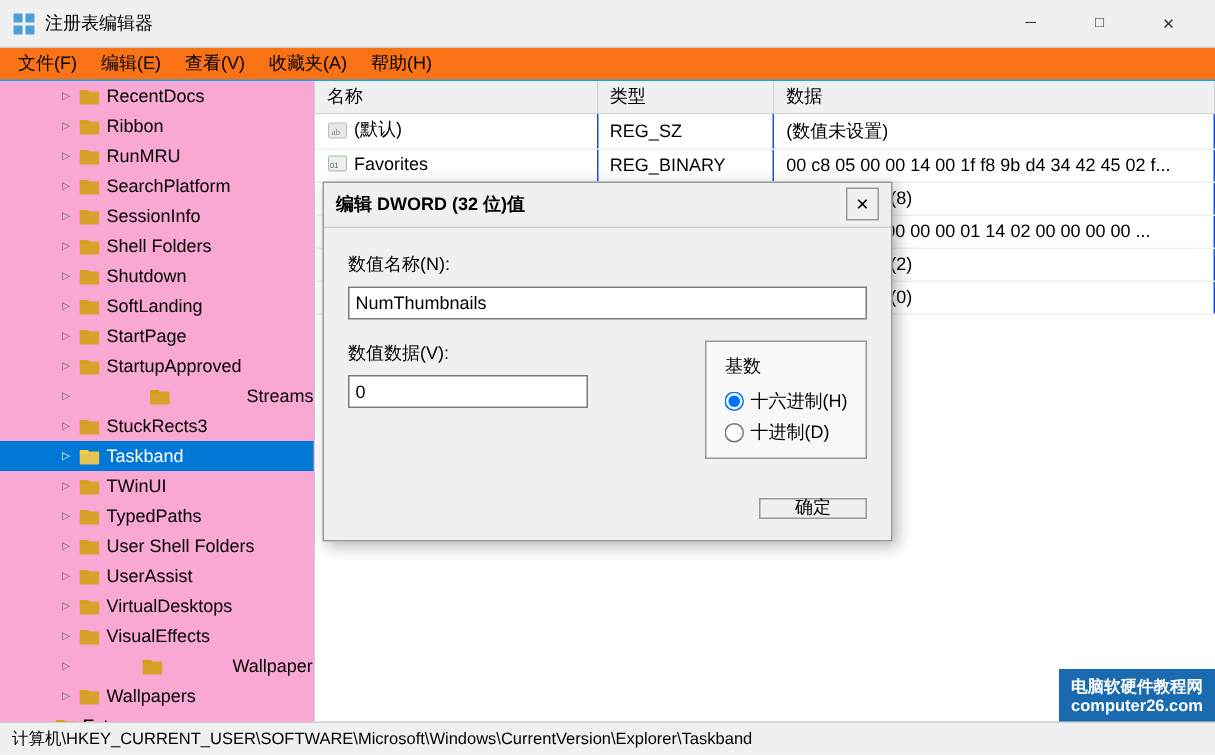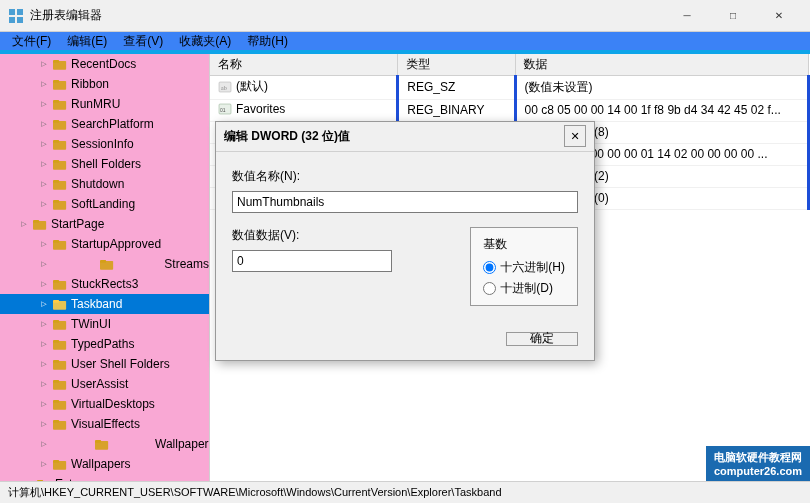--- a/index.html
+++ b/index.html
@@ -46,26 +46,26 @@
       cursor: pointer;
       display: flex;
       align-items: center;
       justify-content: center;
       font-size: 10px;
       color: #333;
     }
 
     
     .menu-bar {
-      background: #3b82f6;
+      background: #f97316;
       height: 22px;
       display: flex;
       align-items: center;
       padding: 0 4px;
-      border-bottom: 4px solid #0ea5e9;
+      border-bottom: 1px solid #0ea5e9;
     }
     .menu-item {
       padding: 2px 8px;
       cursor: pointer;
       font-size: 12px;
       color: #000;
     }
 
     
     .main-container {
@@ -136,21 +136,21 @@
       border-right: 1px solid #d0d0d0;
       border-bottom: 1px solid #d0d0d0;
       padding: 2px 8px;
       text-align: left;
       font-weight: normal;
       height: 20px;
       position: sticky;
       top: 0;
     }
     .registry-table td {
-      border-right: 3px solid #1d4ed8;
+      border-right: 1px solid #1d4ed8;
       border-bottom: 1px solid #f0f0f0;
       padding: 2px 8px;
       height: 20px;
       white-space: nowrap;
       overflow: hidden;
       text-overflow: ellipsis;
       max-width: 250px;
     }
 
     .reg-icon {
@@ -417,21 +417,21 @@
       <div class="tree-item" style="padding-left: 36px;">
         <span class="expand-btn" style="font-size: 7px;">▷</span>
         <span class="folder-icon">
           <svg class="folder-svg" viewBox="0 0 16 13" fill="none">
     <rect x="0" y="3" width="15" height="10" rx="1" fill="#d4a017" opacity="0.9"></rect>
     <rect x="0" y="2" width="7" height="3" rx="1" fill="#d4a017"></rect>
   </svg>
         </span>
         <span>SoftLanding</span>
       </div>
-      <div class="tree-item" style="padding-left: 16px; text-align: right;">
+      <div class="tree-item" style="padding-left: 36px; text-align: right;">
         <span class="expand-btn" style="font-size: 7px;">▷</span>
         <span class="folder-icon">
           <svg class="folder-svg" viewBox="0 0 16 13" fill="none">
     <rect x="0" y="3" width="15" height="10" rx="1" fill="#d4a017" opacity="0.9"></rect>
     <rect x="0" y="2" width="7" height="3" rx="1" fill="#d4a017"></rect>
   </svg>
         </span>
         <span>StartPage</span>
       </div>
       <div class="tree-item" style="padding-left: 36px;">

